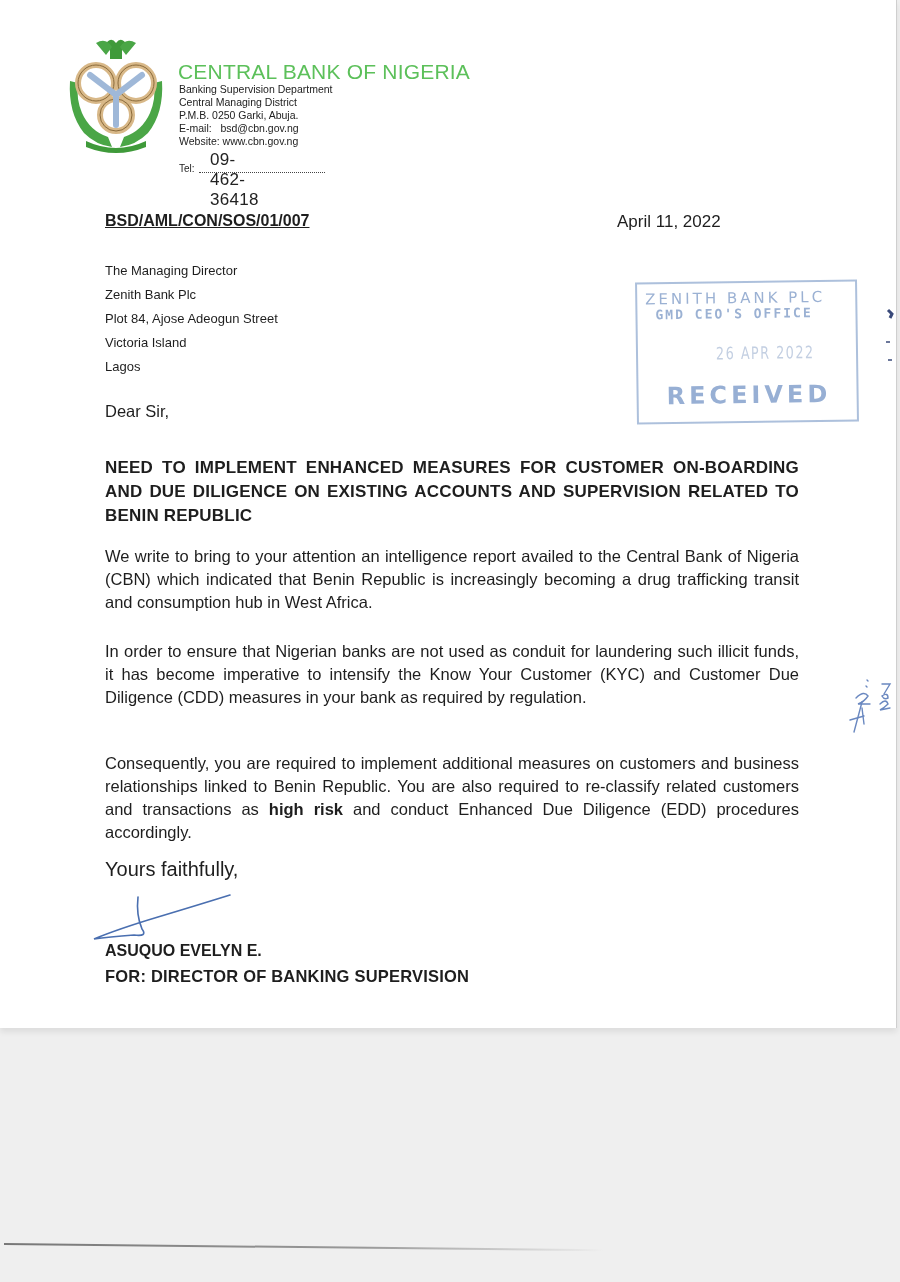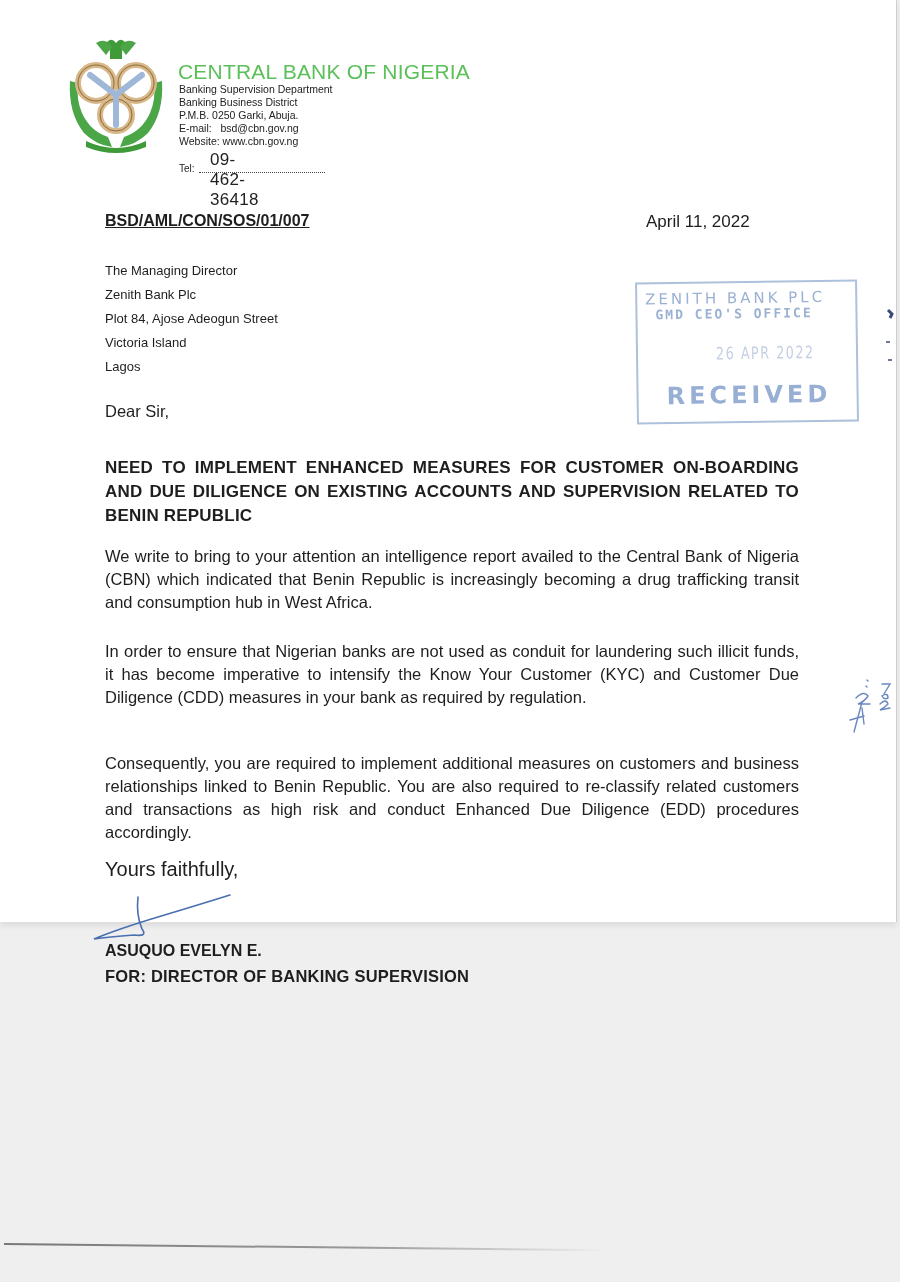--- a/index.html
+++ b/index.html
@@ -3,21 +3,21 @@
 <meta charset="utf-8">
 <style>
   html, body { margin: 0; padding: 0; }
   body {
     width: 900px; height: 1282px; position: relative; overflow: hidden;
     background: #efefef;
     font-family: "Liberation Sans", sans-serif;
     color: #1e1e1e;
   }
   .page {
-    position: absolute; left: 0; top: 0; width: 896px; height: 922px;
+    position: absolute; left: 0; top: 0; width: 896px; height: 1028px;
     background: #ffffff;
     box-shadow: 0 4px 6px rgba(0,0,0,0.08);
     border-right: 1px solid #cfcfcf;
   }
   .bottom-edge {
     position: absolute; left: 4px; top: 1243px; width: 600px; height: 2px;
     background: linear-gradient(90deg, #777 0%, #999 60%, rgba(200,200,200,0) 100%);
     transform: rotate(0.6deg); transform-origin: left center;
   }
   .logo { position: absolute; left: 66px; top: 33px; width: 100px; height: 122px; }
@@ -27,21 +27,21 @@
   }
   .letterhead-lines {
     position: absolute; left: 179px; top: 83px; font-size: 10.5px; line-height: 13px; color: #222;
   }
   .tel-row { position: absolute; left: 179px; top: 150px; height: 28px; }
   .tel-label { position: absolute; left: 0; top: 13px; font-size: 10px; color: #222; }
   .tel-value { position: absolute; left: 31px; top: 0; font-size: 17px; color: #222; letter-spacing: 0.3px;}
   .tel-dots { position: absolute; left: 20px; top: 22px; width: 126px; border-bottom: 1px dotted #444; }
 
   .ref { position: absolute; left: 105px; top: 212px; font-size: 16px; font-weight: bold; text-decoration: underline; }
-  .date { position: absolute; left: 646px; top: 212px; font-size: 17px; }
+  .date { position: absolute; left: 617px; top: 212px; font-size: 17px; }
   .addr { position: absolute; left: 105px; top: 259px; font-size: 13px; line-height: 24px; }
   .salutation { position: absolute; left: 105px; top: 402px; font-size: 16.5px; }
 
   .stamp {
     position: absolute; left: 636px; top: 281px; width: 218px; height: 138px;
     border: 2px solid #9fb6d6; color: #7e9cc7;
     transform: rotate(-0.8deg);
     opacity: 0.85;
   }
   .stamp .s1 { position: absolute; left: 8px; top: 6px; font-size: 15px; letter-spacing: 3px; font-family: "DejaVu Sans", sans-serif; color: #8aa4cc; white-space: nowrap;}
@@ -54,21 +54,21 @@
     font-size: 17px; font-weight: bold; line-height: 24px; text-align: justify; letter-spacing: 0.2px;
     text-align-last: left;
   }
   .para {
     position: absolute; left: 105px; width: 694px; font-size: 16.5px; line-height: 23px; text-align: justify;
     text-align-last: left;
   }
   .p1 { top: 545px; }
   .p2 { top: 640px; }
   .p3 { top: 752px; }
-  .para b { font-weight: normal; }
+  .para b { font-weight: bold; }
 
   .closing { position: absolute; left: 105px; top: 858px; font-size: 20px; }
   .signature { position: absolute; left: 88px; top: 885px; width: 150px; height: 60px; }
   .signer { position: absolute; left: 105px; top: 942px; font-size: 16px; font-weight: bold; }
   .signer-title { position: absolute; left: 105px; top: 967px; font-size: 16.5px; font-weight: bold; letter-spacing: 0.2px; }
 
   .handnote { position: absolute; left: 840px; top: 668px; width: 60px; height: 70px; }
   .margin-marks { position: absolute; left: 880px; top: 280px; width: 18px; height: 110px; }
 </style>
 </head>
@@ -92,21 +92,21 @@
     <circle cx="50" cy="82" r="16" fill="none" stroke="#8a6a3a" stroke-width="1"></circle>
 
     <path d="M24 42 L50 62 L76 42 M50 62 L50 92" fill="none" stroke="#9fb8d8" stroke-width="6" stroke-linecap="round"></path>
 
     <path d="M20 108 Q50 122 80 108 L80 114 Q50 126 20 114 Z" fill="#3f9a3a"></path>
   </svg>
 
   <div class="bank-name">CENTRAL BANK OF NIGERIA</div>
   <div class="letterhead-lines">
     <div>Banking Supervision Department</div>
-    <div>Banking Business District</div>
+    <div>Central Managing District</div>
     <div>P.M.B. 0250 Garki, Abuja.</div>
     <div style="white-space:pre">E-mail:   bsd@cbn.gov.ng</div>
     <div>Website: www.cbn.gov.ng</div>
   </div>
   <div class="tel-row">
     <span class="tel-label">Tel:</span>
     <span class="tel-dots"></span>
     <span class="tel-value">09-462-36418</span>
   </div>
 

